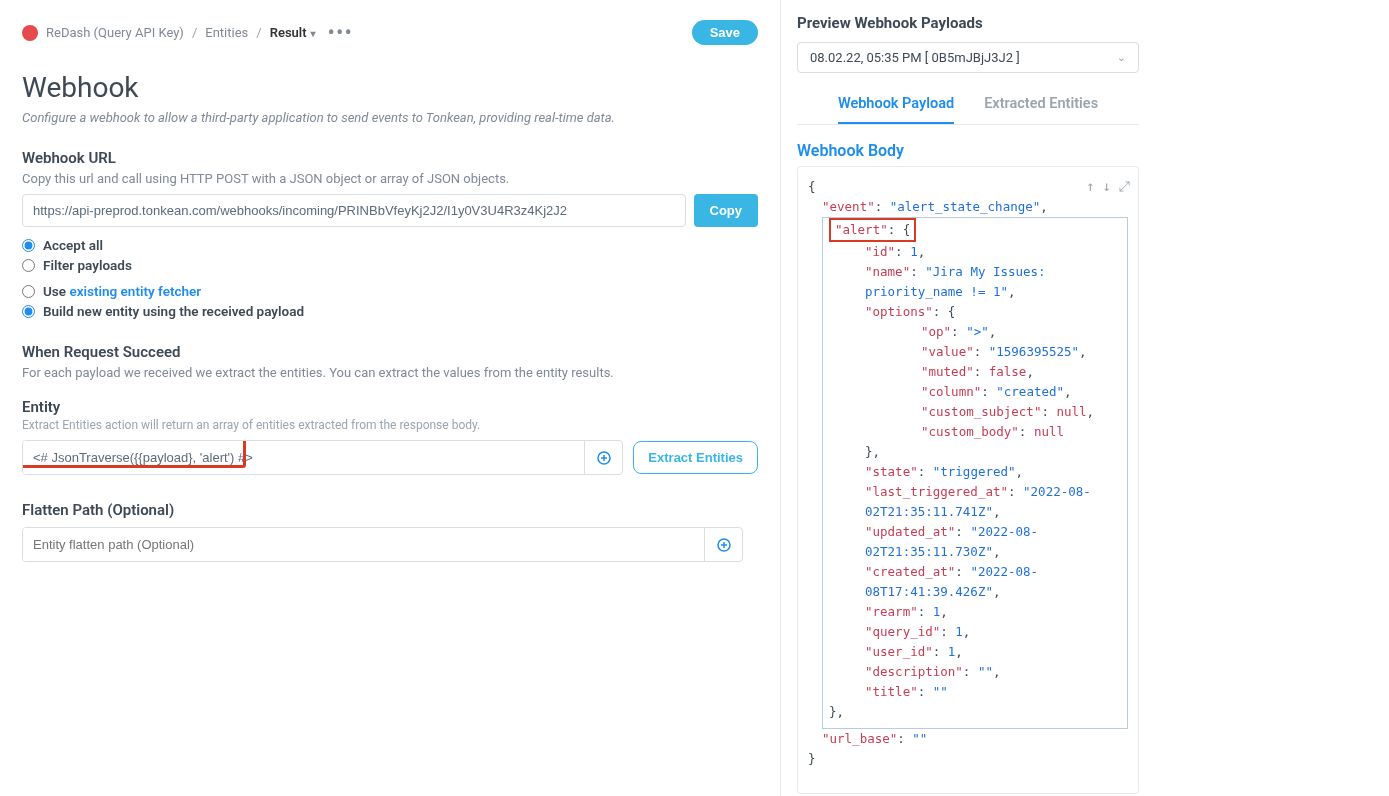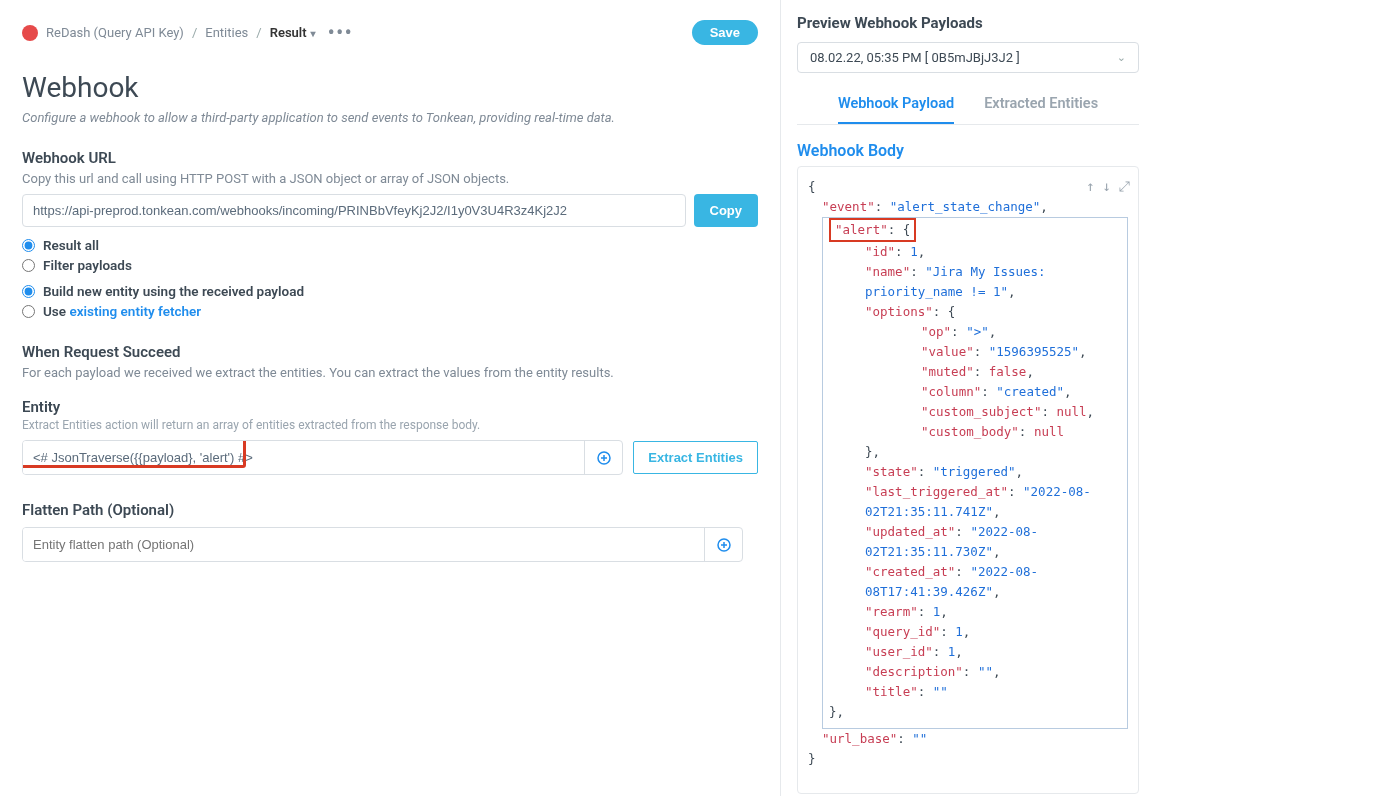--- a/index.html
+++ b/index.html
@@ -31,21 +31,21 @@
 .radio-row input { accent-color: #1f8ded; }
 .radio-row label { color: #3d4954; font-weight: 600; font-size: 13.5px; }
 .link { color: #1f8ded; cursor: pointer; }
 
 .entity-sub { font-size: 12px; color:#9aa5af; margin-top: 2px; }
 
 .entity-row { display: flex; gap: 10px; margin-top: 8px; align-items: center; }
 .entity-input-wrap { flex: 1; display:flex; border: 1px solid #d9dee3; border-radius: 4px; overflow:hidden; }
 .entity-input { flex:1; border:none; padding: 9px 10px; font-size: 13px; color:#5b6b7b; }
 .entity-plus { width: 38px; display:flex; align-items:center; justify-content:center; border-left: 1px solid #d9dee3; cursor:pointer; color:#1f8ded; }
-.extract-btn { border: 1px solid #39b6e3; color: #39b6e3; background:#fff; border-radius: 2px; padding: 8px 14px; font-size: 13px; font-weight: 600; cursor:pointer; }
+.extract-btn { border: 1px solid #39b6e3; color: #39b6e3; background:#fff; border-radius: 8px; padding: 8px 14px; font-size: 13px; font-weight: 600; cursor:pointer; }
 
 .redbox1 { border: 3px solid #d83a23; border-radius: 3px; }
 
 .flatten-row { display:flex; margin-top:8px; border:1px solid #d9dee3; border-radius:4px; overflow:hidden; width:721px;}
 .flatten-input { flex:1; border:none; padding:9px 10px; font-size:13px; color:#8a949e; }
 .flatten-plus { width:38px; display:flex; align-items:center; justify-content:center; border-left:1px solid #d9dee3; color:#1f8ded; cursor:pointer; }
 
 
 .rh-title { font-size: 15px; font-weight: 700; color:#3d4954; }
 .select-wrap { margin-top: 10px; border:1px solid #d9dee3; border-radius:4px; padding:7px 12px; display:flex; align-items:center; font-size:13px; color:#3d4954; cursor:pointer; }
@@ -98,36 +98,36 @@
     <div class="section-label">Webhook URL</div>
     <div class="help">Copy this url and call using HTTP POST with a JSON object or array of JSON objects.</div>
     <div class="url-row">
       <input class="url-input" value="https://api-preprod.tonkean.com/webhooks/incoming/PRINBbVfeyKj2J2/I1y0V3U4R3z4Kj2J2" style="">
       <button class="copy-btn">Copy</button>
     </div>
 
     <div class="radio-group">
       <div class="radio-row">
         <input type="radio" name="proc" checked="" style="">
-        <label>Result all</label>
+        <label>Accept all</label>
       </div>
       <div class="radio-row">
         <input type="radio" name="proc" style="">
         <label>Filter payloads</label>
       </div>
     </div>
 
     <div class="radio-group">
       <div class="radio-row">
+        <input type="radio" name="fetch" style="">
+        <label><span>Use</span> <span class="link">existing entity fetcher</span></label>
+      </div>
+      <div class="radio-row">
         <input type="radio" name="fetch" checked="" style="">
         <label>Build new entity using the received payload</label>
-      </div>
-      <div class="radio-row">
-        <input type="radio" name="fetch" style="">
-        <label><span>Use</span> <span class="link">existing entity fetcher</span></label>
       </div>
     </div>
 
     <div class="section-label">When Request Succeed</div>
     <div class="help">For each payload we received we extract the entities. You can extract the values from the entity results.</div>
 
     <div class="section-label" style="margin-top:18px">Entity</div>
     <div class="entity-sub">Extract Entities action will return an array of entities extracted from the response body.</div>
     <div class="entity-row">
       <div class="entity-input-wrap" style="position:relative;">

